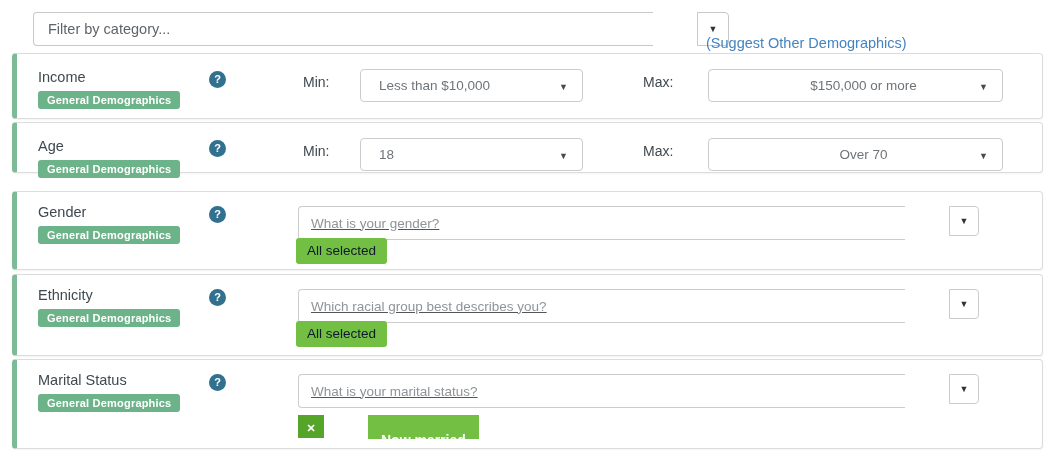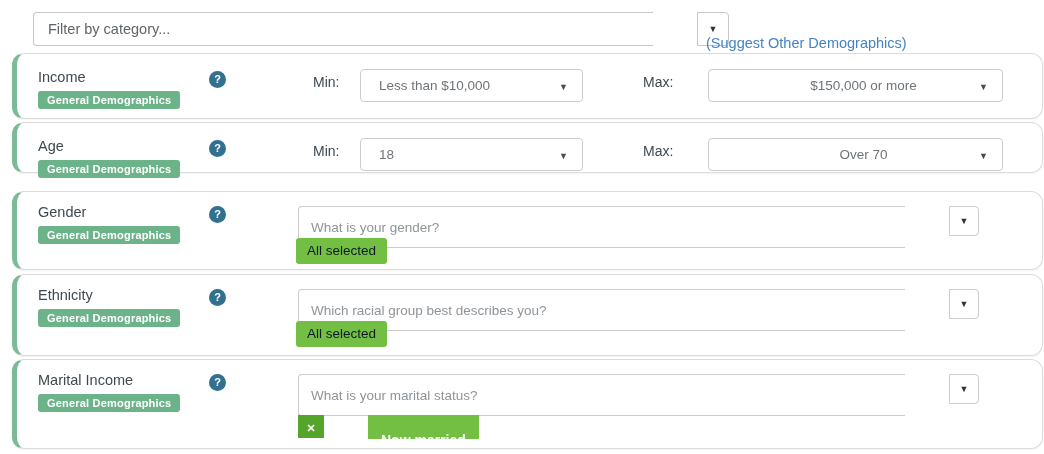--- a/index.html
+++ b/index.html
@@ -22,21 +22,21 @@
     background:#fff; font-size:9px; color:#333; cursor:pointer; padding:0;
   }
   .suggest-link {
     position:absolute; left:700px; top:29px; font-size:14.5px; color:#4583c1;
     text-decoration:none; cursor:pointer;
   }
 
   
   .card {
     position:absolute; left:6px; width:1031px; background:#fff;
-    border:1px solid #dcdcdc; border-left:5px solid #7cbb96; border-radius:12px;
+    border:1px solid #dcdcdc; border-left:5px solid #7cbb96; border-radius:4px;
     box-shadow:0 1px 2px rgba(0,0,0,.05);
   }
   .card-income   { top:47px;  height:66px; }
   .card-age      { top:116px; height:51px; }
   .card-gender   { top:185px; height:79px; }
   .card-ethnicity{ top:268px; height:82px; }
   .card-marital  { top:353px; height:90px; }
   .card-partial  { top:448px; height:12px; border-radius:4px 4px 0 0; box-shadow:none; }
 
   .row-label { position:absolute; left:19px; font-size:14.5px; color:#3f4950; }
@@ -51,37 +51,37 @@
   }
   .type-a .row-label { top:13px; }
   .type-a .cat-badge { top:35px; }
   .type-a .help      { top:15px; }
   .type-b .row-label { top:10px;text-align:center; }
   .type-b .cat-badge { top:32px; }
   .type-b .help      { top:12px; }
 
   
   .minmax-label { position:absolute; top:18px; font-size:14px; color:#3f4950; }
-  .min-label { left:294px; }
+  .min-label { left:284px; }
   .max-label { left:624px; }
   .sel {
     position:absolute; top:13px; height:33px; border:1px solid #ccc; border-radius:4px;
     background:#fff; font-size:13.5px; color:#6e7479; line-height:31px;
     padding-left:16px; cursor:pointer;
   }
   .min-sel { left:341px; width:223px; }
   .max-sel { left:689px; width:295px;text-align:center; }
   .sel .caret { position:absolute; right:12px; top:0; line-height:31px; font-size:9px; color:#4a4a4a; }
 
   
   .igroup { position:absolute; left:277px; top:10px; display:flex; height:30px; }
   .igroup input {
-    width:607px; height:42px; border:1px solid #ccc; border-right:none;
+    width:607px; height:34px; border:1px solid #ccc; border-right:none;
     border-radius:4px 0 0 4px; padding:4px 12px; font-size:13.5px; color:#555;
-    outline:none; font-family:inherit;
+    outline:none; font-family:inherit;text-decoration:underline;
   }
   .igroup input::placeholder { color:#8f9498; opacity:1; }
   .igroup .dd-btn {
     width:30px; height:30px; border:1px solid #ccc; border-radius:0 4px 4px 0;
     background:#fff; font-size:9px; color:#333; cursor:pointer; padding:0;
   }
 
   .tag {
     position:absolute; left:277px; top:44px; height:26px; background:#72bf44;
     color:#0f172a; font-size:13.5px; line-height:26px; border-radius:3px; padding:0 11px;
@@ -159,21 +159,21 @@
   <div class="igroup">
     <input type="text" placeholder="Which racial group best describes you?" style="">
     <button class="dd-btn">
       <span>▼</span>
     </button>
   </div>
   <div class="tag">All selected</div>
 </div>
 
 <div class="card card-marital type-b">
-  <div class="row-label">Marital Income</div>
+  <div class="row-label">Marital Status</div>
   <div class="cat-badge">General Demographics</div>
   <div class="help">?</div>
   <div class="igroup">
     <input type="text" placeholder="What is your marital status?" style="">
     <button class="dd-btn">
       <span>▼</span>
     </button>
   </div>
   <div class="tag-removable">
     <button class="tag-x">

